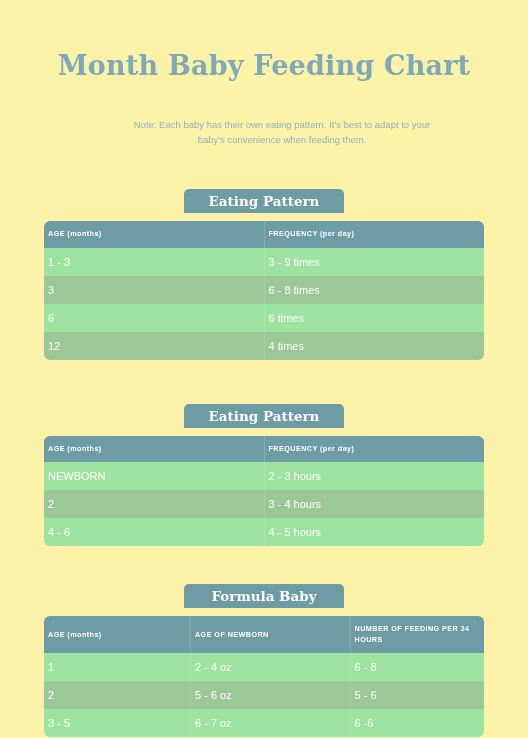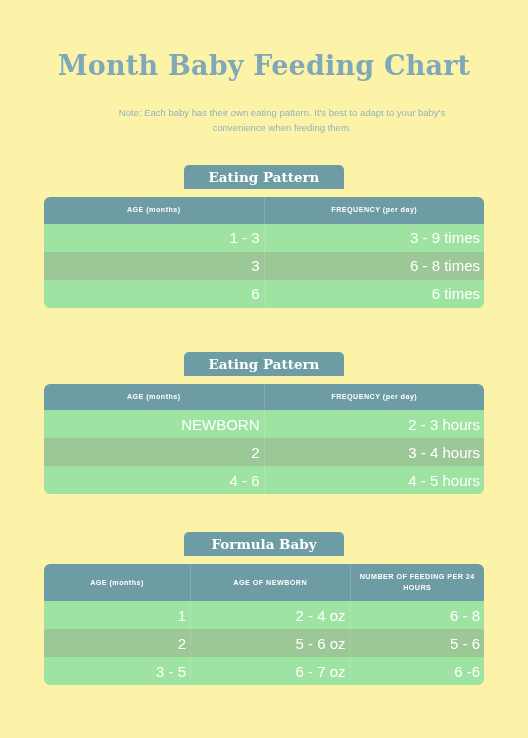--- a/index.html
+++ b/index.html
@@ -34,21 +34,21 @@
     margin: 0;
     padding-top: 52px;
     white-space: nowrap;
   }
 
   .note {
     text-align: center;
     color: #8fb3c0;
     font-size: 9.5px;
     line-height: 1.55;
-    margin: 0;
+    margin: 12px;
     padding-top: 27px;
     padding-left: 112px;
     padding-right: 76px;
     font-family: "Liberation Sans", sans-serif;
   }
 
   
   .table-block {
     position: relative;
     margin: 0 auto;
@@ -82,31 +82,31 @@
     position: relative;
     z-index: 2;
   }
 
   .tbl thead th {
     background: #6d9ca5;
     color: #ffffff;
     font-size: 7.2px;
     font-weight: bold;
     letter-spacing: 0.45px;
-    text-align: center;
+    text-align: left;
     padding: 8px 4px;
     line-height: 1.45;
     border-right: 1px solid rgba(255,255,255,0.16);
   }
   .tbl thead th:last-child { border-right: none; margin-left: 24px; }
 
   .tbl tbody td {
     color: #ffffff;
-    font-size: 15px;
-    text-align: right;
+    font-size: 11px;
+    text-align: left;
     height: 28px;
     padding: 0 4px;
     border-right: 1px solid rgba(255,255,255,0.13);
   }
   .tbl tbody td:last-child { border-right: none; }
 
   .tbl tbody tr.row-light td { background: #9ee3a1; }
   .tbl tbody tr.row-dark  td { background: #9cc797; }
 
   .gap-a { height: 36px; }
@@ -138,20 +138,24 @@
           <td>1 - 3</td>
           <td>3 - 9 times</td>
         </tr>
         <tr class="row-dark">
           <td>3</td>
           <td>6 - 8 times</td>
         </tr>
         <tr class="row-light">
           <td>6</td>
           <td>6 times</td>
+        </tr>
+        <tr class="row-dark">
+          <td>12</td>
+          <td>4 times</td>
         </tr>
       </tbody>
     </table>
   </div>
 
   <div class="gap-a"></div>
 
   <div class="table-block tbl-wide">
     <div class="tab">Eating Pattern</div>
     <table class="tbl">

